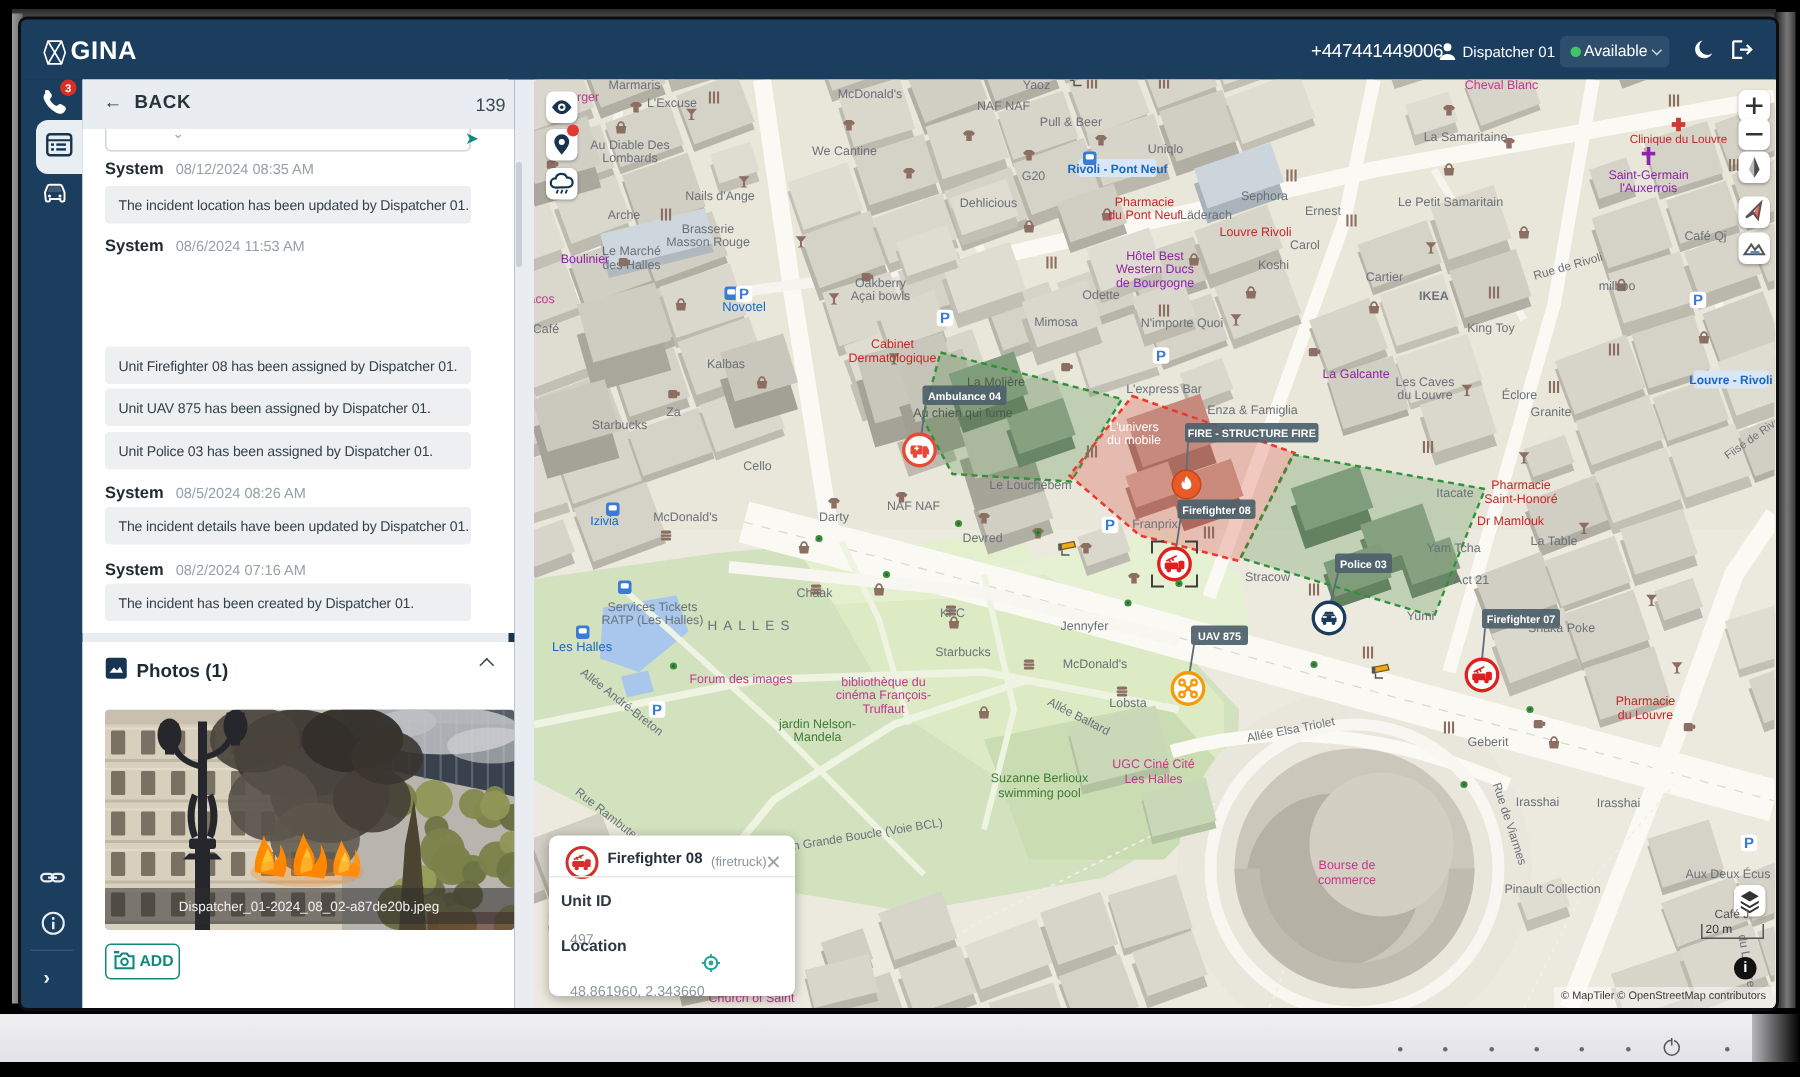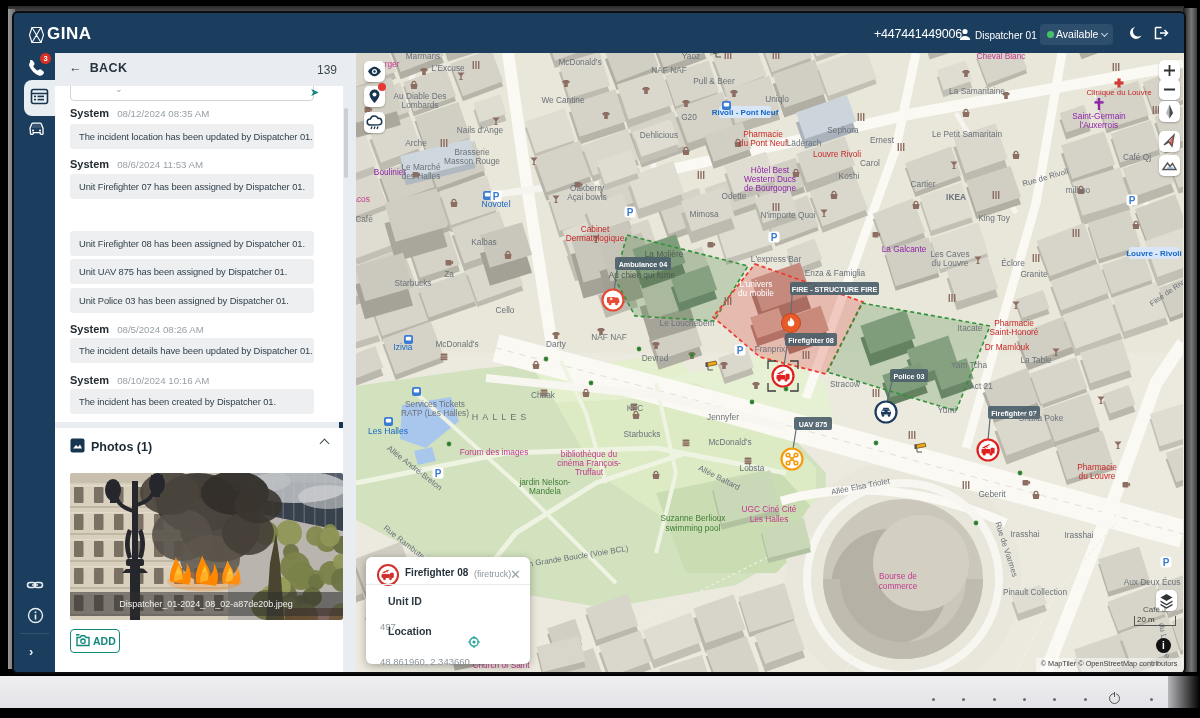--- a/index.html
+++ b/index.html
@@ -43,21 +43,21 @@
 #map{left:342px;top:40px;width:828px;height:619px;background:#ece9de;overflow:hidden}
 #gap{left:329px;top:40px;width:13px;height:619px;background:#e9edf1}
 .mbtn{position:absolute;width:21px;height:21px;background:#fff;border-radius:5px;box-shadow:0 1px 2px rgba(0,0,0,.25)}
 
 
 #pop{left:10px;top:504px;width:164px;height:107px;background:#fff;border-radius:6px;box-shadow:0 2px 8px rgba(0,0,0,.3)}
 #pop .t1{position:absolute;left:39px;top:10px;font-size:10px;font-weight:bold;color:#25313a}
 #pop .t2{position:absolute;left:108px;top:12px;font-size:8.8px;color:#8b959c}
 #pop .x{position:absolute;right:9px;top:10px;color:#9aa3a9;font-size:13px}
 #pop .hl{position:absolute;left:0;top:27px;width:164px;height:1px;background:#e8eaec}
-#pop .k{position:absolute;left:22px;font-size:10.5px;font-weight:bold;color:#2c3940}
+#pop .k{position:absolute;left:8px;font-size:10.5px;font-weight:bold;color:#2c3940}
 #pop .v{position:absolute;left:14px;font-size:9.5px;color:#8b959c}
 </style></head><body>
 <div id="stage">
 <div id="edgeT" class="abs"></div>
     <div id="edgeL" class="abs"></div>
     <div id="edgeR" class="abs"></div>
     <div id="base" class="abs">
       <div class="dot abs" style="left:932px;top:22px"></div>
       <div class="dot abs" style="left:962px;top:22px"></div>
       <div class="dot abs" style="left:993px;top:22px"></div>
@@ -136,27 +136,26 @@
           <div id="pback" class="abs">←&nbsp;&nbsp;BACK</div>
           <div id="pnum" class="abs">139</div>
         </div>
         <div id="plist" class="abs" style="overflow:hidden">
           <div id="inputbox" class="abs"></div>
           <div class="abs" style="left:60px;top:-2px;color:#9aa3a9;font-size:9px">⌄</div>
           <div class="abs" style="left:255px;top:0px;color:#0e897b;font-size:11px">➤</div>
           <div class="sysrow" style="top:21px">System<span>08/12/2024 08:35 AM</span></div>
           <div class="msg" style="top:38px">The incident location has been updated by Dispatcher 01.</div>
           <div class="sysrow" style="top:72px">System<span>08/6/2024 11:53 AM</span></div>
-          <div class="msg" style="top:88px">Unit Firefighter 07 has been assigned by Dispatcher 01.</div>
           <div class="msg" style="top:145px">Unit Firefighter 08 has been assigned by Dispatcher 01.</div>
           <div class="msg" style="top:173px">Unit UAV 875 has been assigned by Dispatcher 01.</div>
           <div class="msg" style="top:202px">Unit Police 03 has been assigned by Dispatcher 01.</div>
           <div class="sysrow" style="top:237px">System<span>08/5/2024 08:26 AM</span></div>
           <div class="msg" style="top:252px">The incident details have been updated by Dispatcher 01.</div>
-          <div class="sysrow" style="top:288px">System<span>08/10/2024 10:16 AM</span></div>
+          <div class="sysrow" style="top:288px">System<span>08/2/2024 07:16 AM</span></div>
           <div class="msg" style="top:303px">The incident has been created by Dispatcher 01.</div>
         </div>
         <div id="photos" class="abs">
           <div class="abs" style="left:15px;top:10px"><svg width="15" height="15">
               <rect x="0.5" y="0.5" width="14" height="14" rx="2" fill="#17354f"></rect>
               <path d="M3,10.5 L6,7 L8,9 L10,6.5 L12,10.5 Z" fill="#fff"></path>
             </svg></div>
           <div class="hd" style="left:36px">Photos (1)</div>
           <div class="abs" style="left:266px;top:12px;width:7px;height:7px;border-left:1.8px solid #3c4850;border-top:1.8px solid #3c4850;transform:rotate(45deg)"></div>
           <div class="abs" style="left:15px;top:45px;width:273px;height:147px;border-radius:3px;overflow:hidden"><svg width="273" height="147" viewBox="0 0 273 147">

